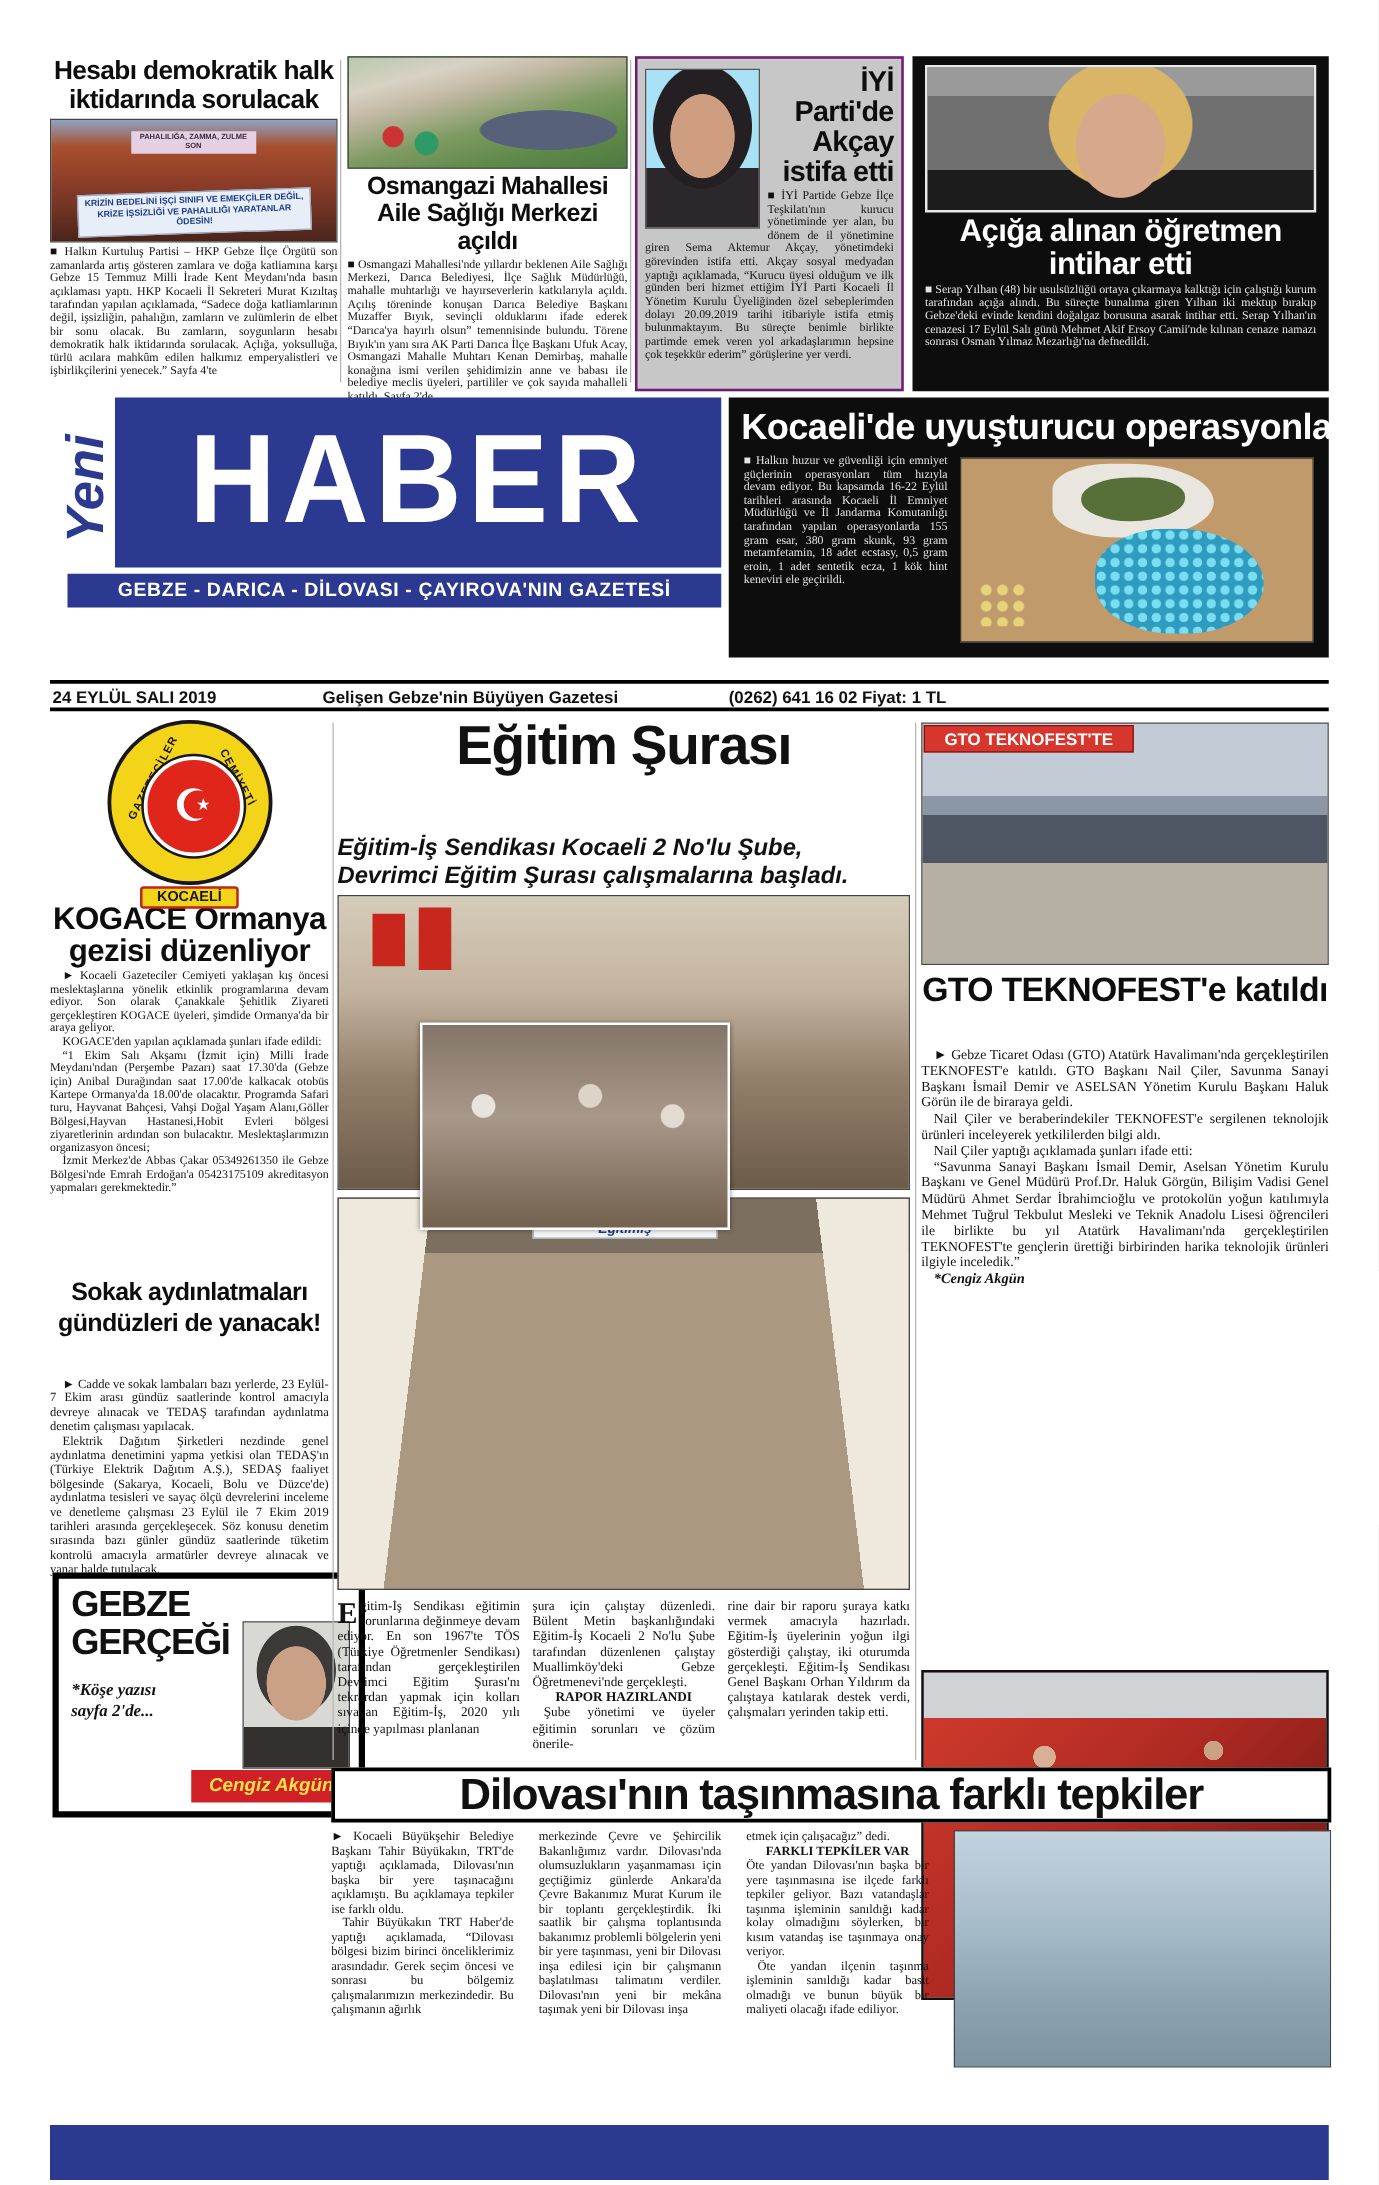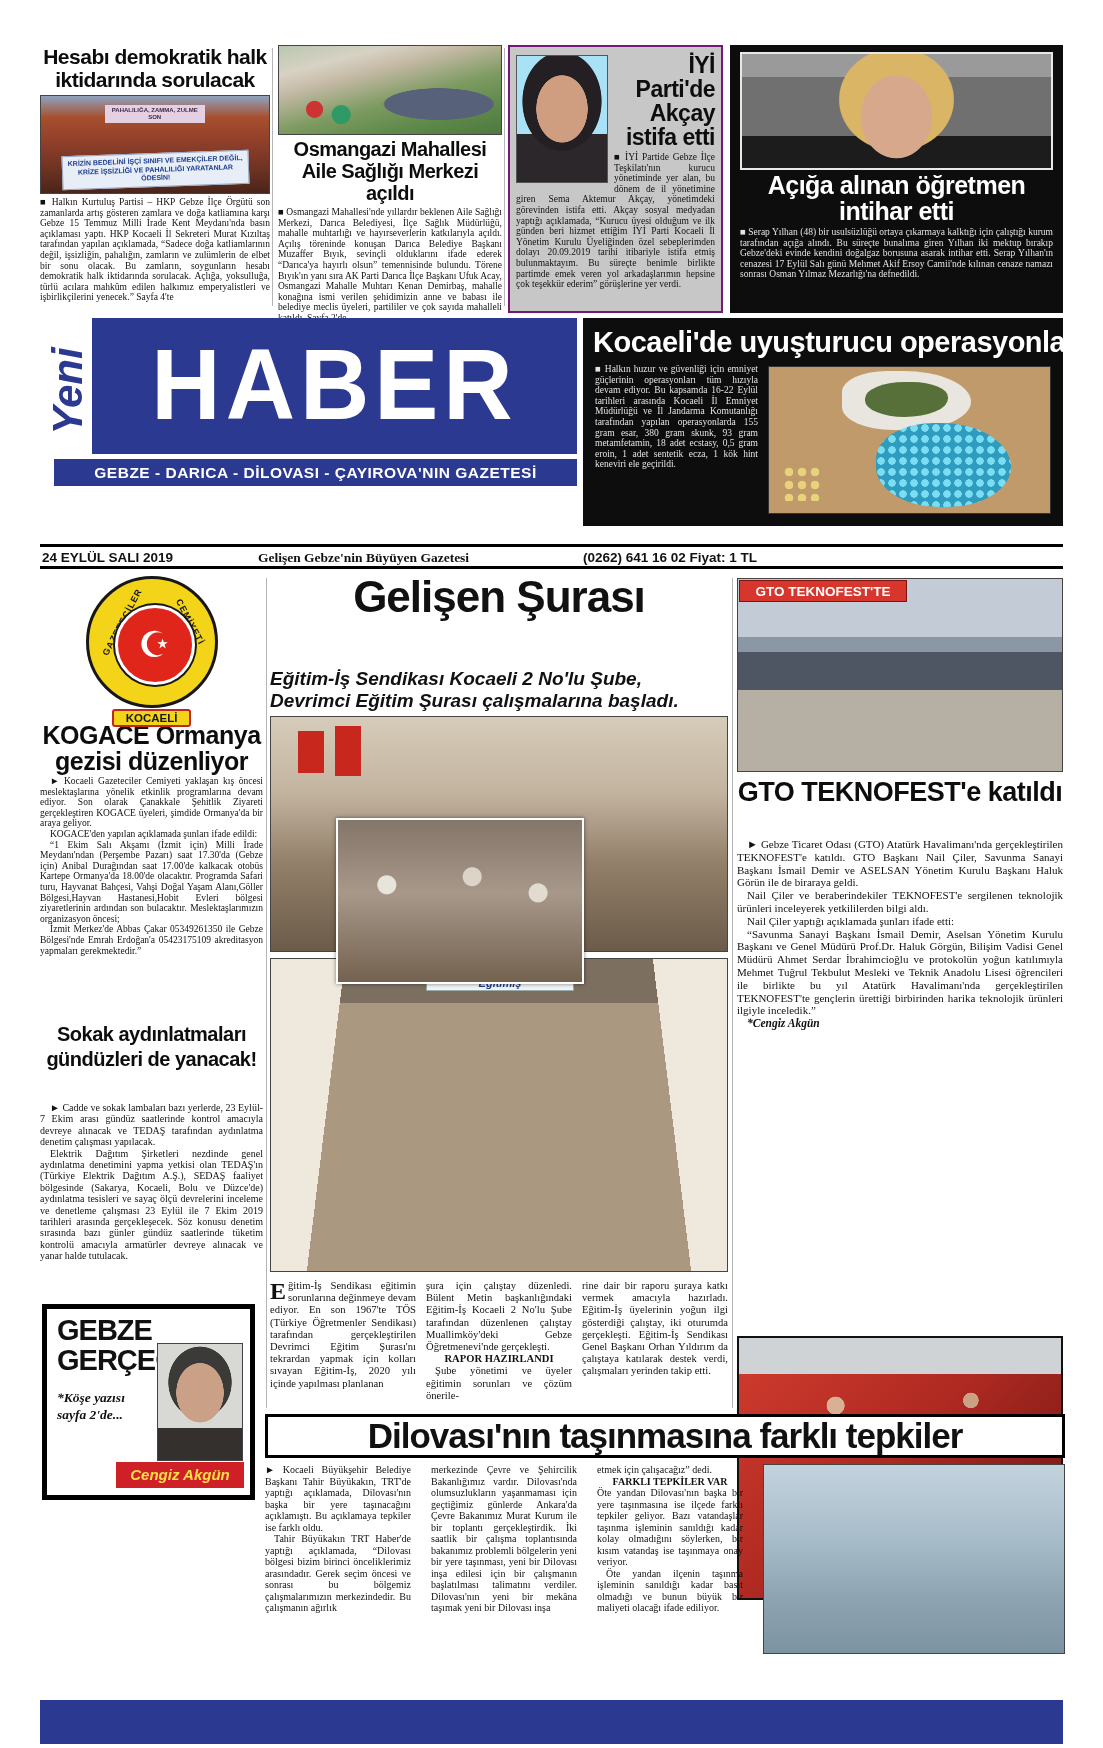--- a/index.html
+++ b/index.html
@@ -179,21 +179,21 @@
       <div class="drugs-weed">
           <div class="drugs-weed-inner"></div>
         </div>
       <div class="drugs-pills"></div>
       <div class="drugs-yellow"></div>
     </div>
   </div>
 
   <div class="abs dateline" style="left:40px;top:544px;width:1023px;height:25px;">
     <span style="left:2px;font-weight:700;">24 EYLÜL SALI 2019</span>
-    <span style="left:218px;font-family:Liberation Serif, serif;font-weight:700;">Gelişen Gebze'nin Büyüyen Gazetesi</span>
+    <span style="left:218px;font-family:Liberation Sans, sans-serif;font-weight:700;">Gelişen Gebze'nin Büyüyen Gazetesi</span>
     <span style="left:543px;font-weight:700;">(0262) 641 16 02  Fiyat: 1 TL</span>
   </div>
 
   <div class="abs logo-wrap" style="left:40px;top:576px;width:223px;height:142px;">
     <div class="logo-outer">
       <span class="arc-text arc-left">GAZETECİLER</span>
       <span class="arc-text arc-right">CEMİYETİ</span>
       <div class="logo-inner">☪</div>
     </div>
     <div class="logo-banner">KOCAELİ</div>
@@ -205,33 +205,33 @@
     <p>“1 Ekim Salı Akşamı (İzmit için) Milli İrade Meydanı'ndan (Perşembe Pazarı) saat 17.30'da (Gebze için) Anibal Durağından saat 17.00'de kalkacak otobüs Kartepe Ormanya'da 18.00'de olacaktır. Programda Safari turu, Hayvanat Bahçesi, Vahşi Doğal Yaşam Alanı,Göller Bölgesi,Hayvan Hastanesi,Hobit Evleri bölgesi ziyaretlerinin ardından son bulacaktır. Meslektaşlarımızın organizasyon öncesi;</p>
     <p>İzmit Merkez'de Abbas Çakar 05349261350 ile Gebze Bölgesi'nde Emrah Erdoğan'a 05423175109 akreditasyon yapmaları gerekmektedir.”</p>
   </div>
 
   <h2 class="abs headline" style="left:40px;top:1022px;width:223px;font-size:20px;line-height:25px;margin:0;">Sokak aydınlatmaları gündüzleri de yanacak!</h2>
   <div class="abs body-text" style="left:40px;top:1102px;width:223px;height:210px;overflow:hidden;font-size:10px;line-height:11.4px;">
     <p>► Cadde ve sokak lambaları bazı yerlerde, 23 Eylül-7 Ekim arası gündüz saatlerinde kontrol amacıyla devreye alınacak ve TEDAŞ tarafından aydınlatma denetim çalışması yapılacak.</p>
     <p>Elektrik Dağıtım Şirketleri nezdinde genel aydınlatma denetimini yapma yetkisi olan TEDAŞ'ın (Türkiye Elektrik Dağıtım A.Ş.), SEDAŞ faaliyet bölgesinde (Sakarya, Kocaeli, Bolu ve Düzce'de) aydınlatma tesisleri ve sayaç ölçü devrelerini inceleme ve denetleme çalışması 23 Eylül ile 7 Ekim 2019 tarihleri arasında gerçekleşecek. Söz konusu denetim sırasında bazı günler gündüz saatlerinde tüketim kontrolü amacıyla armatürler devreye alınacak ve yanar halde tutulacak.</p>
   </div>
 
-  <div class="abs gebze-box" style="left:42px;top:1304px;width:213px;height:196px;">
+  <div class="abs gebze-box" style="left:42px;top:1258px;width:250px;height:196px;">
     <div class="gg-title">GEBZE</div>
     <div class="gg-title" style="padding-top:0;">GERÇEĞİ</div>
     <div class="photo ph-cengiz" style="position:absolute;right:7px;top:34px;width:86px;height:118px;"></div>
     <div class="gg-note">*Köşe yazısı sayfa 2'de...</div>
     <div class="gg-banner" style="position:absolute;right:6px;bottom:7px;width:128px;height:26px;">Cengiz Akgün</div>
   </div>
 
   <div class="vrule" style="left:266px;top:578px;height:830px;"></div>
   <div class="vrule" style="left:732px;top:578px;height:830px;"></div>
 
   <div class="abs main-headline" style="left:270px;top:574px;width:458px;">
-    <div>Gelişen Şurası</div>
+    <div>Eğitim Şurası</div>
   </div>
   <div class="abs main-subhead" style="left:270px;top:668px;width:458px;">
     <div>Eğitim-İş Sendikası Kocaeli 2 No'lu Şube,</div>
     <div>Devrimci Eğitim Şurası çalışmalarına başladı.</div>
   </div>
 
   <div class="abs" style="left:270px;top:716px;width:458px;height:558px;">
     <div class="photo ph-meeting-top" style="height:236px;">
       <div class="flag" style="left:6%;top:6%;"></div>
       <div class="flag" style="left:14%;top:4%;height:50px;"></div>

